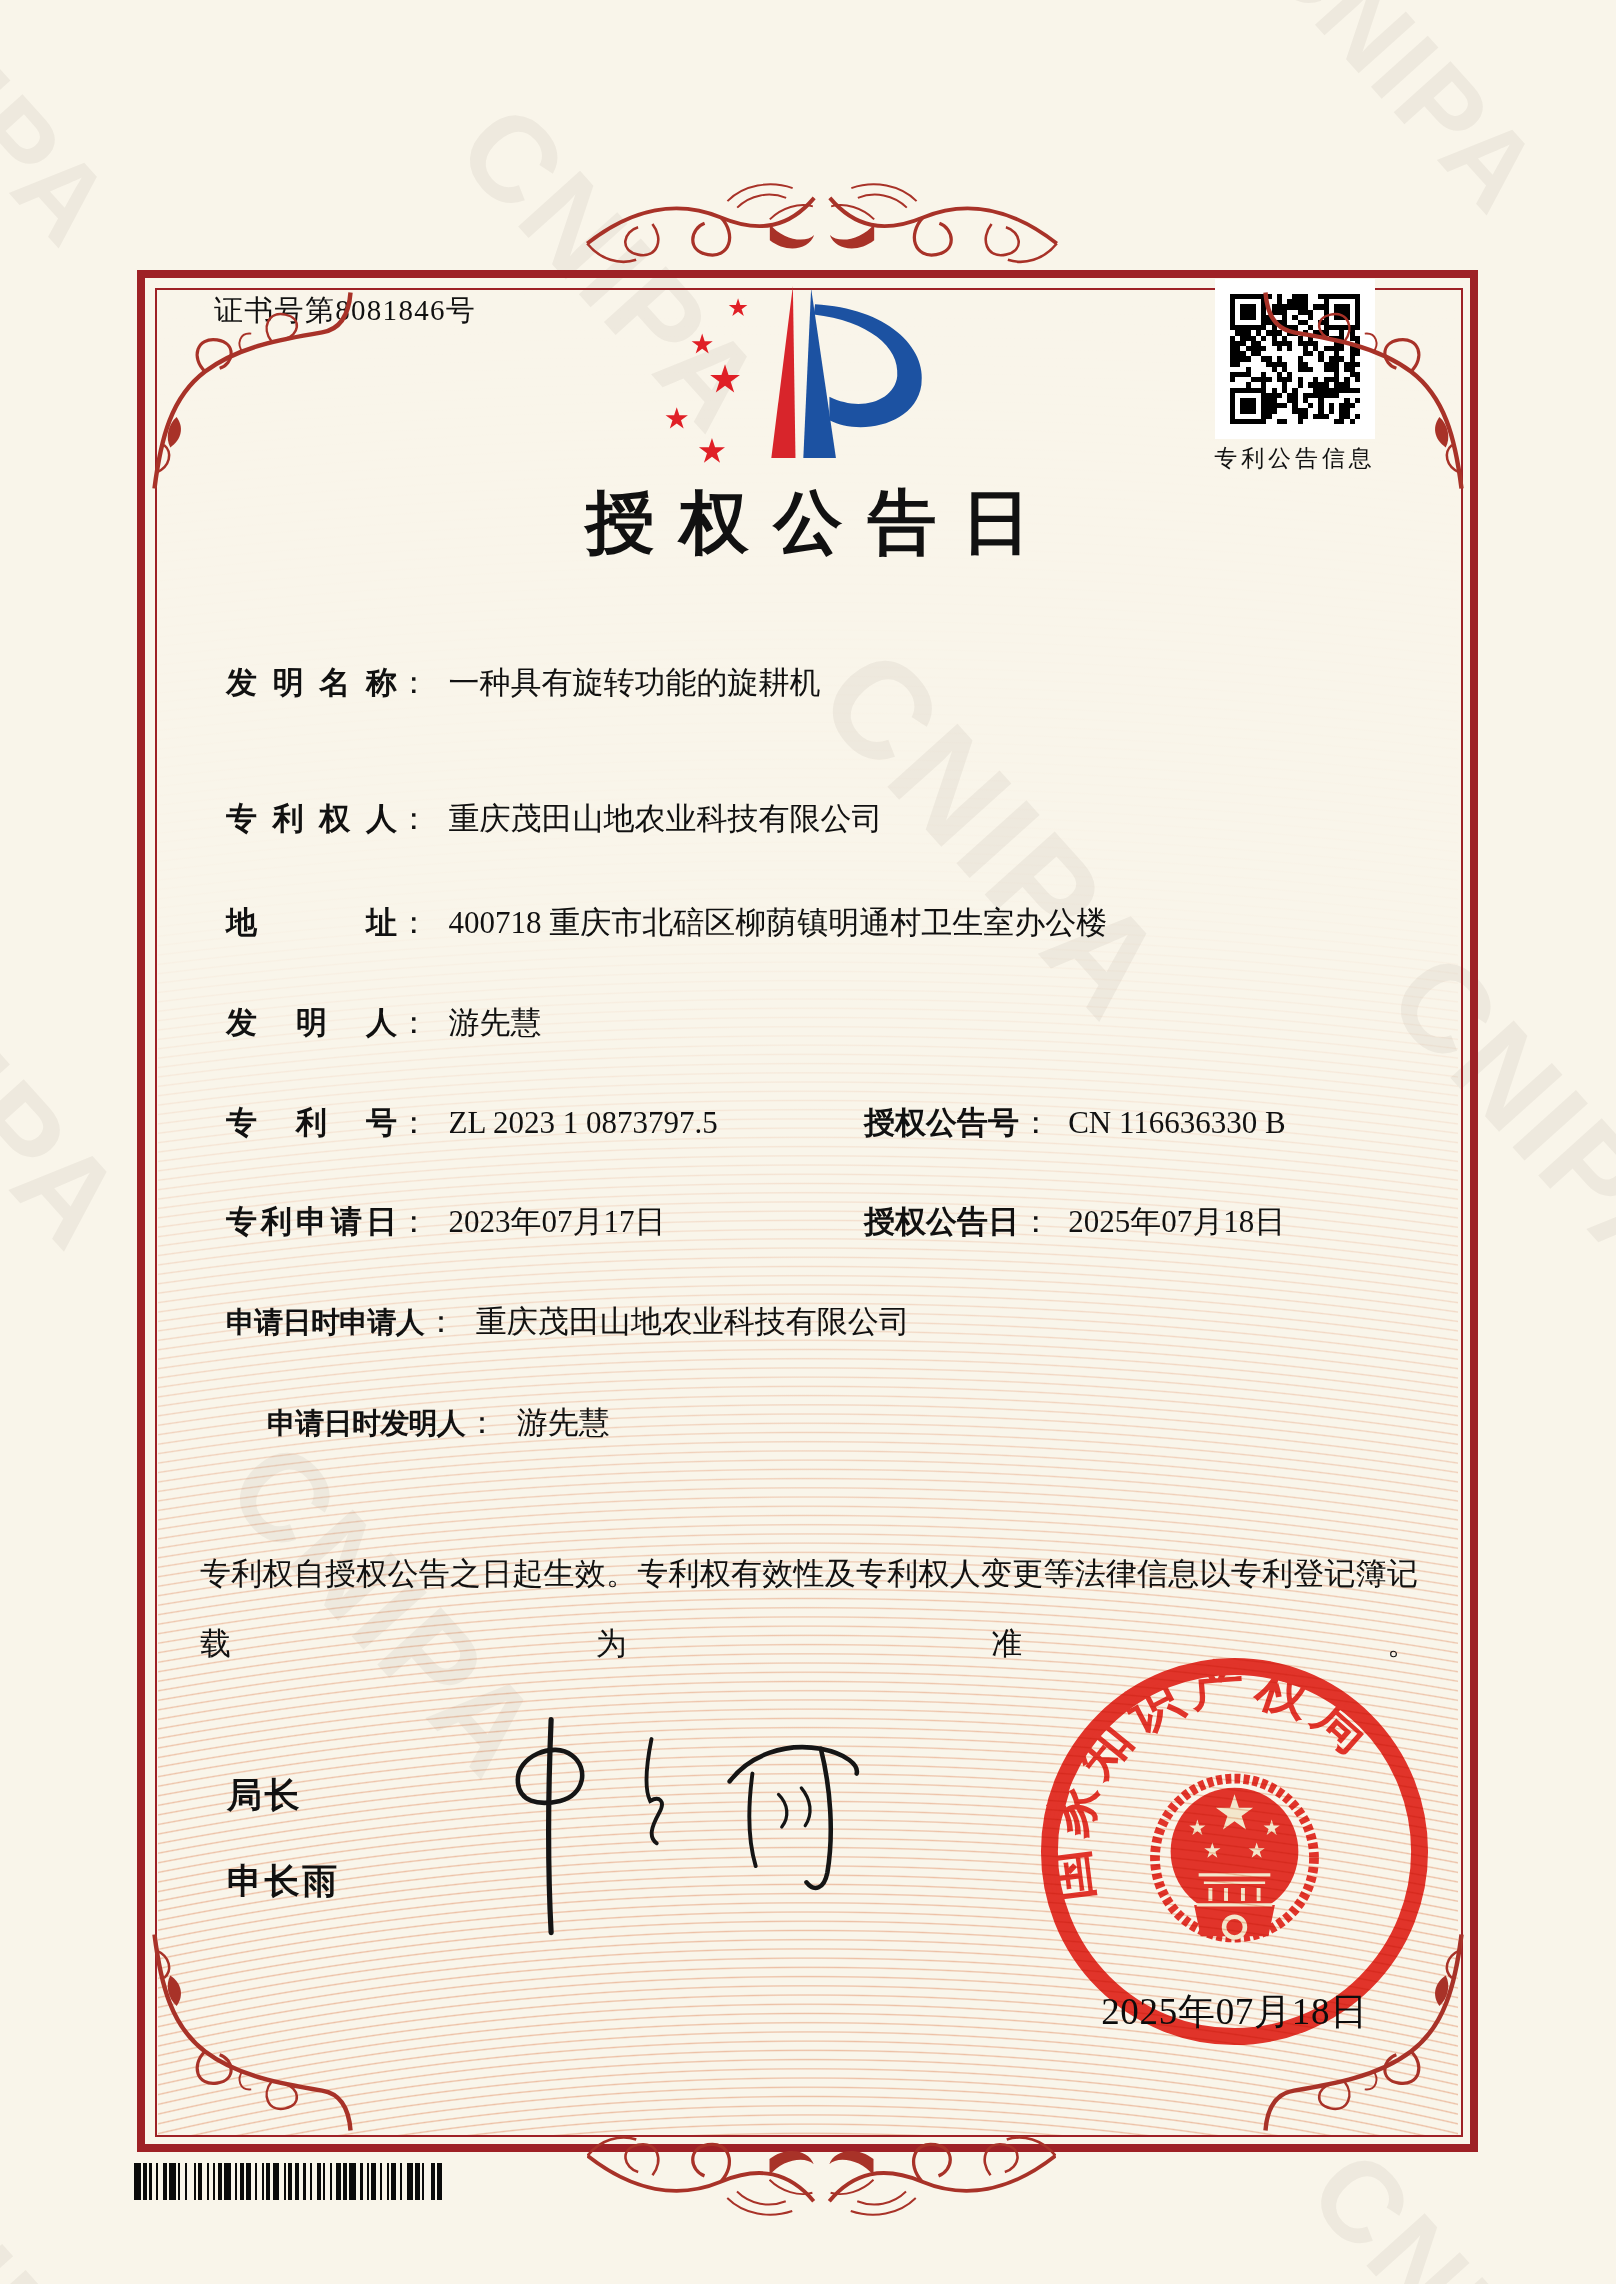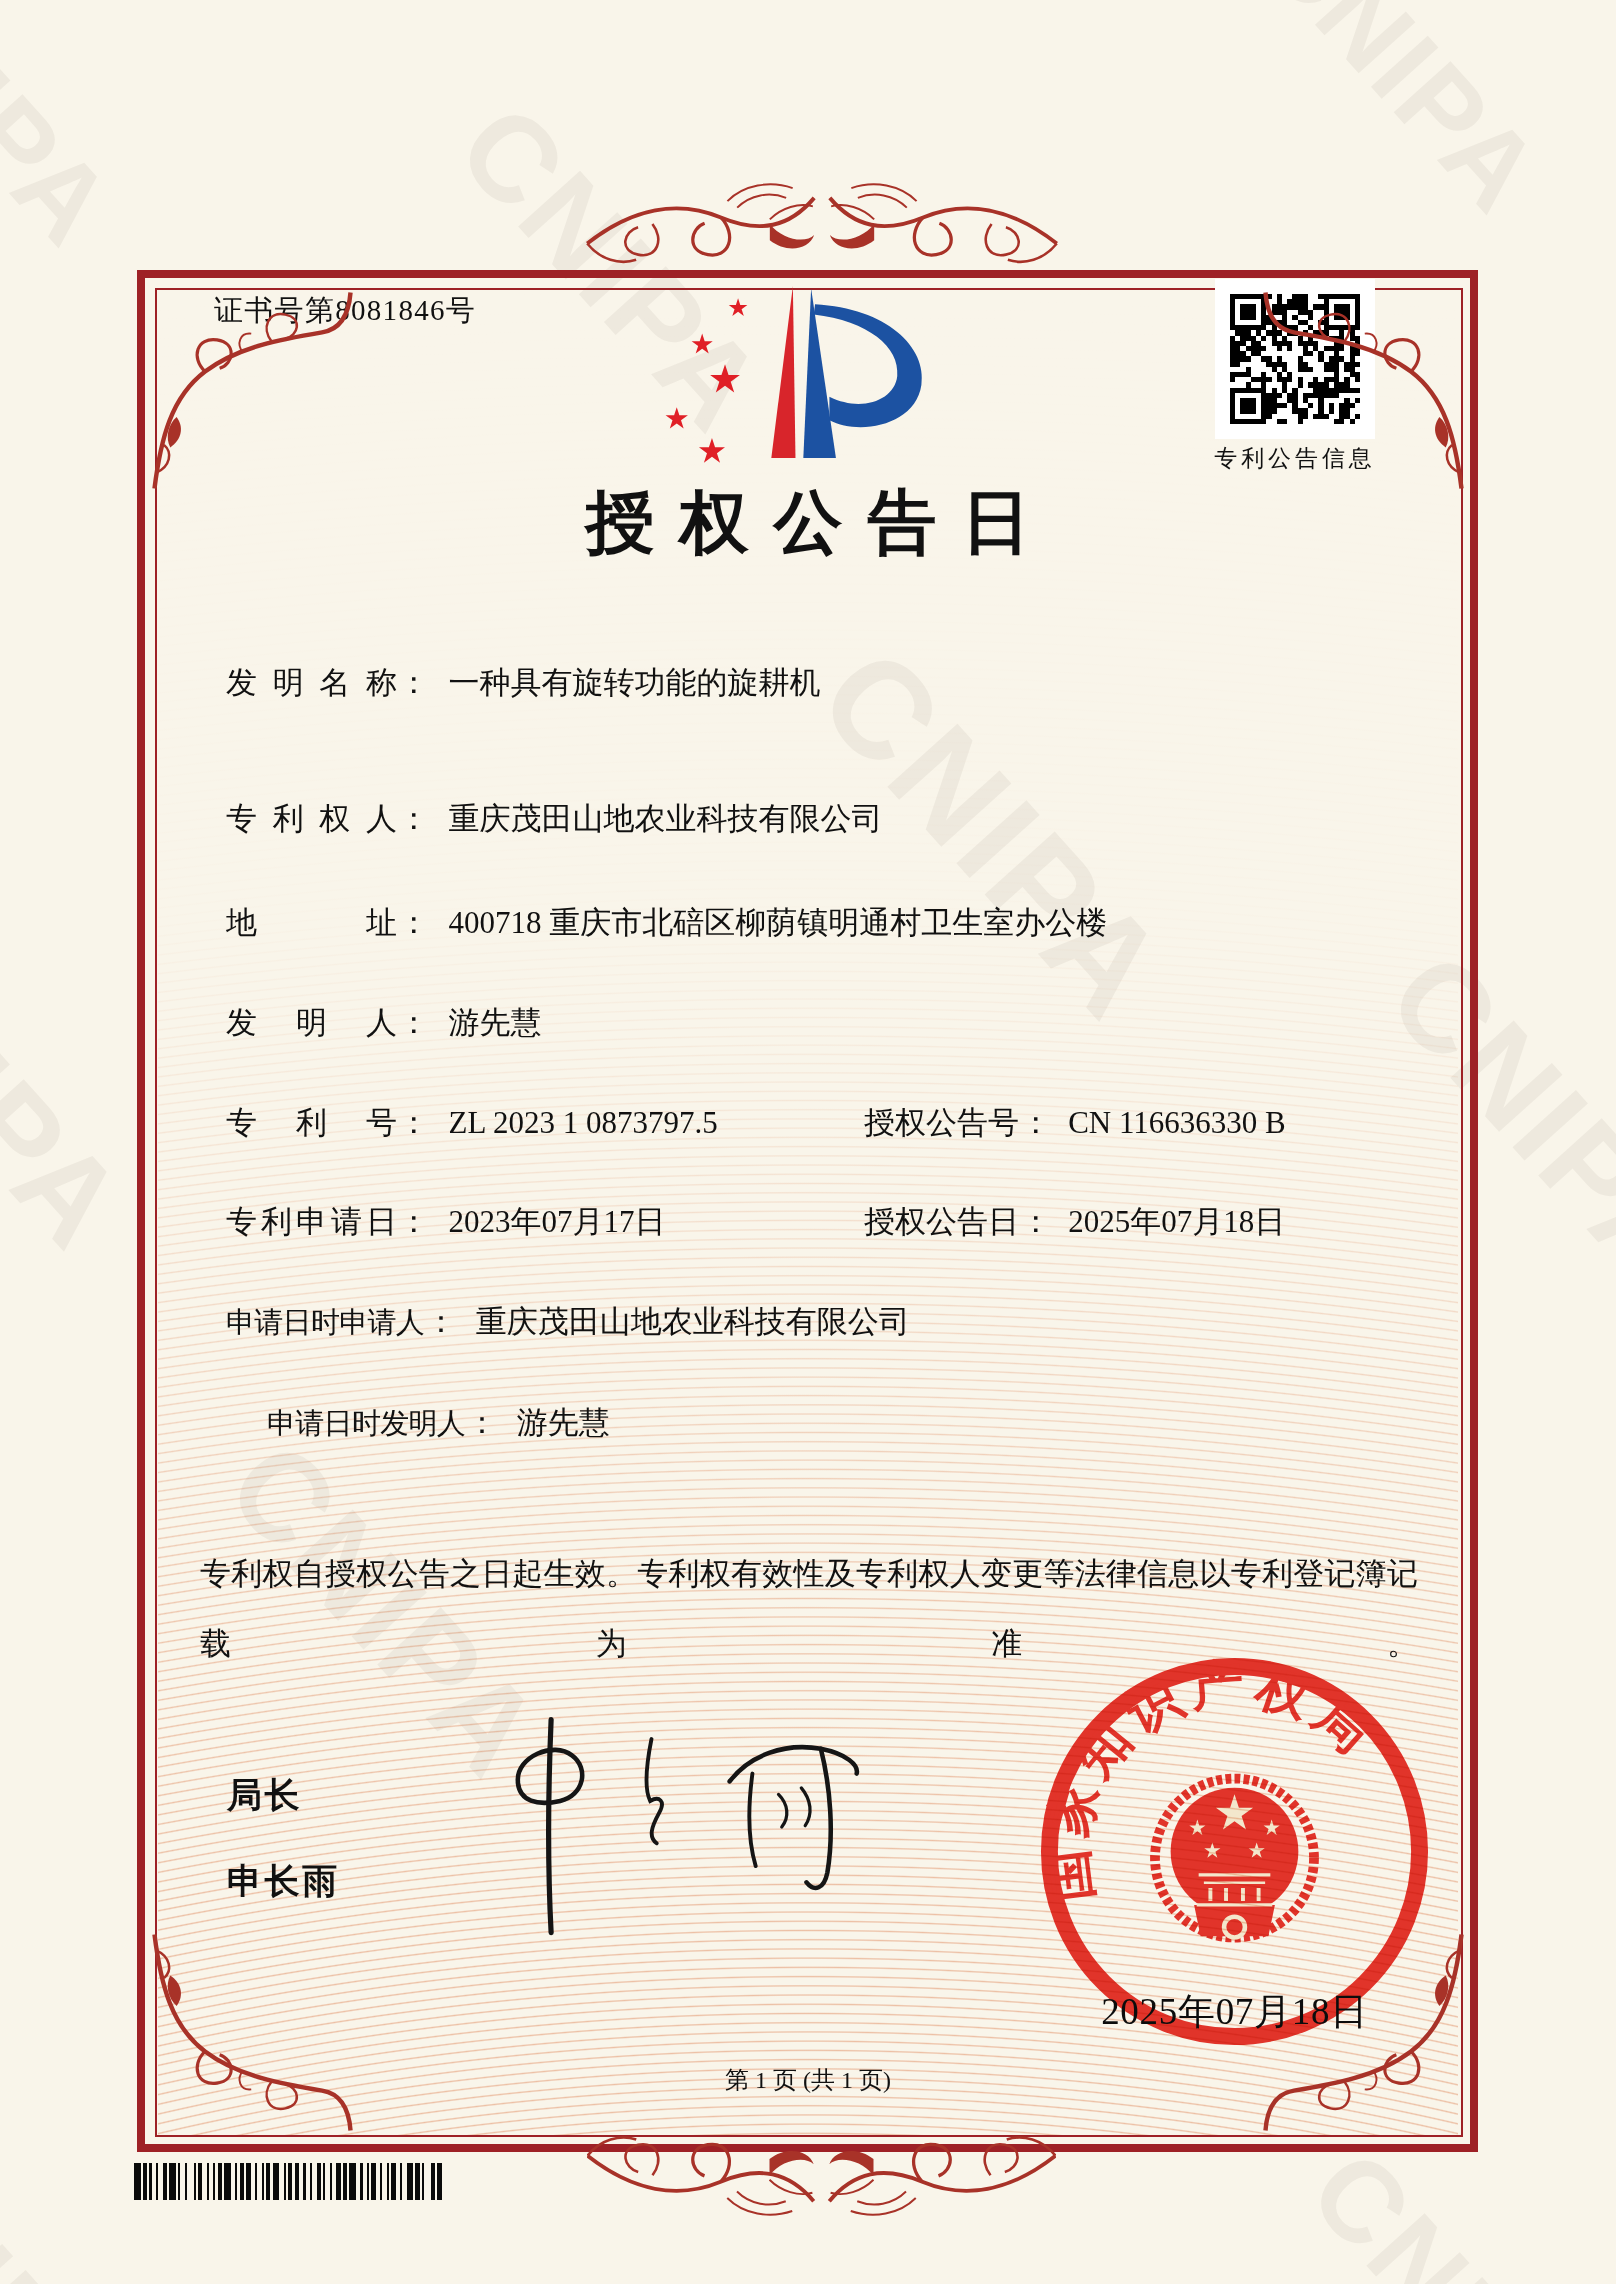--- a/index.html
+++ b/index.html
@@ -47,21 +47,21 @@
   .qr-box{position:absolute;left:1215px;top:279px;width:160px;height:160px;background:#fff;z-index:2;}
   .qr-grid{position:absolute;left:15px;top:15px;width:130px;height:130px;display:grid;
     grid-template-columns:repeat(25,1fr);grid-template-rows:repeat(25,1fr);}
   .qr-grid div{background:transparent;} .qr-grid div.on{background:#000;}
   .qr-caption{position:absolute;left:1202px;top:443px;width:186px;text-align:center;
     font-size:23px;z-index:2;letter-spacing:3.9px;}
   .title{position:absolute;left:0;right:0;top:477px;text-align:center;z-index:2;
     font-size:69px;font-weight:700;letter-spacing:25px;text-indent:25px;}
   
   .frow{position:absolute;left:226px;display:flex;font-size:31px;z-index:2;align-items:baseline;}
-  .frow .lab{display:inline-block;width:171px;text-align:justify;text-align-last:justify;}
+  .frow .lab{display:inline-block;width:171px;text-align:justify;text-align-last:justify;font-weight:bold;}
   .frow .lab.natural{width:auto;text-align:left;text-align-last:auto;letter-spacing:-0.7px;font-size:29px;}
   .frow .colon{margin:0 1.3px;}
   .frow .val{margin-left:18px;white-space:nowrap;}
   .frow.rcol{left:864px;}
   .frow.rcol .lab{width:auto;text-align:left;text-align-last:auto;}
   .frow.rcol .val{margin-left:15.6px;}
   .r1{top:662px;} .r2{top:798px;} .r3{top:902px;} .r4{top:1002px;}
   .r5{top:1102px;} .r6{top:1201px;} .r7{top:1301px;} .r8{top:1402px;margin-left:41px;}
   
   .statement{position:absolute;left:200px;top:1539px;width:1218px;z-index:2;
@@ -886,21 +886,20 @@
         <path d="M245,336 L355,336" stroke-width="5"></path>
         <path d="M253,348 L347,348" stroke-width="4"></path>
         <path d="M263,356 L263,376 M287,356 L287,376 M313,356 L313,376 M337,356 L337,376" stroke-width="6"></path>
         <path d="M242,382 L358,382" stroke-width="5"></path>
         <circle cx="300" cy="416" r="16" stroke-width="7"></circle>
       </g>
     </g>
   </svg>
   <div class="seal-date">2025年07月18日</div>
 
-  <div class="page-info">第 1 页 (共 1 页)</div>
   <div class="barcode" id="barcode">
       <div class="bc-bar" style="width: 6.7px;"></div>
       <div class="bc-space" style="width: 2.2px;"></div>
       <div class="bc-bar" style="width: 4.4px;"></div>
       <div class="bc-space" style="width: 2.2px;"></div>
       <div class="bc-bar" style="width: 2.2px;"></div>
       <div class="bc-space" style="width: 4.4px;"></div>
       <div class="bc-bar" style="width: 2.2px;"></div>
       <div class="bc-space" style="width: 4.4px;"></div>
       <div class="bc-bar" style="width: 4.4px;"></div>

